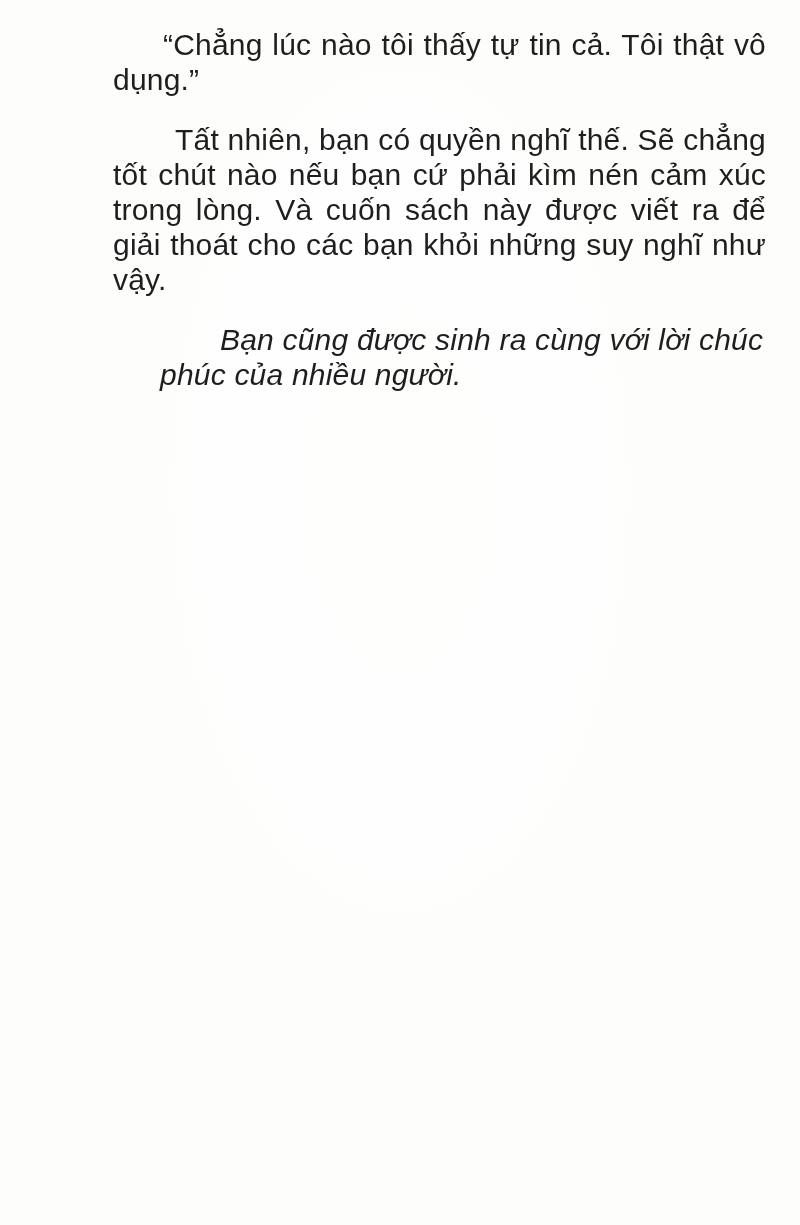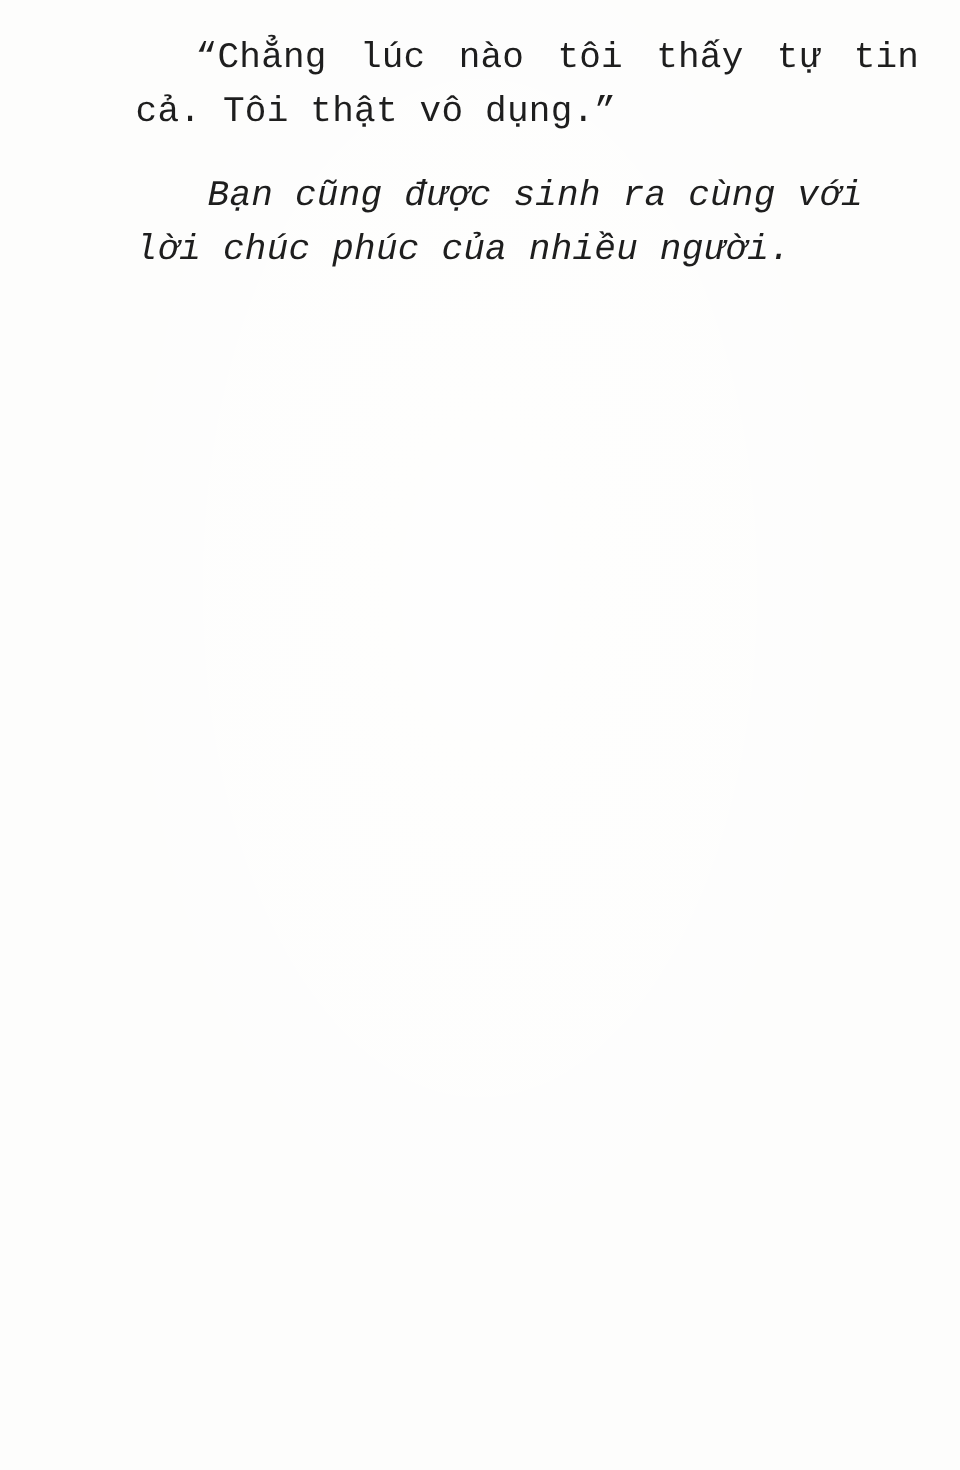--- a/index.html
+++ b/index.html
@@ -19,29 +19,29 @@
       #fdfdfc;
   }
   .text-block {
     position: absolute;
     left: 113px;
     top: 27px;
     width: 653px;
   }
   p.body-par {
     margin: 0 0 25px 0;
-    font-family: Liberation Mono, monospace;
+    font-family: Liberation Sans, sans-serif;
     font-size: 30px;
-    line-height: 45px;
+    line-height: 35px;
     color: #1e1e1e;
     text-align: justify;
     text-indent: 62px;
     letter-spacing: 0.2px;
   }
-  p.body-par:last-child { margin-bottom: 0; }
+  p.body-par:last-child { margin-bottom: 0; margin-left: 47px; }
   p.quote { text-indent: 50px; }
   p.italic {
     font-style: italic;
     text-align: left;
     text-indent: 60px;
   }
   .footer {
     position: absolute;
     left: 0; top: 1120px;
     width: 800px; height: 105px;
@@ -51,20 +51,21 @@
 <body>
 
 <div class="page">
 
   <div class="text-block">
     <p class="body-par quote">“Chẳng lúc nào tôi thấy tự tin cả. Tôi thật vô dụng.”</p>
 
 
 
 
+    <p class="body-par">Tất nhiên, bạn có quyền nghĩ thế. Sẽ chẳng tốt chút nào nếu bạn cứ phải kìm nén cảm xúc trong lòng. Và cuốn sách này được viết ra để giải thoát cho các bạn khỏi những suy nghĩ như vậy.</p>
 
 
     <p class="body-par italic">Bạn cũng được sinh ra cùng với lời chúc phúc của nhiều người.</p>
   </div>
 
   <div class="footer">
     
     
     
   </div>

